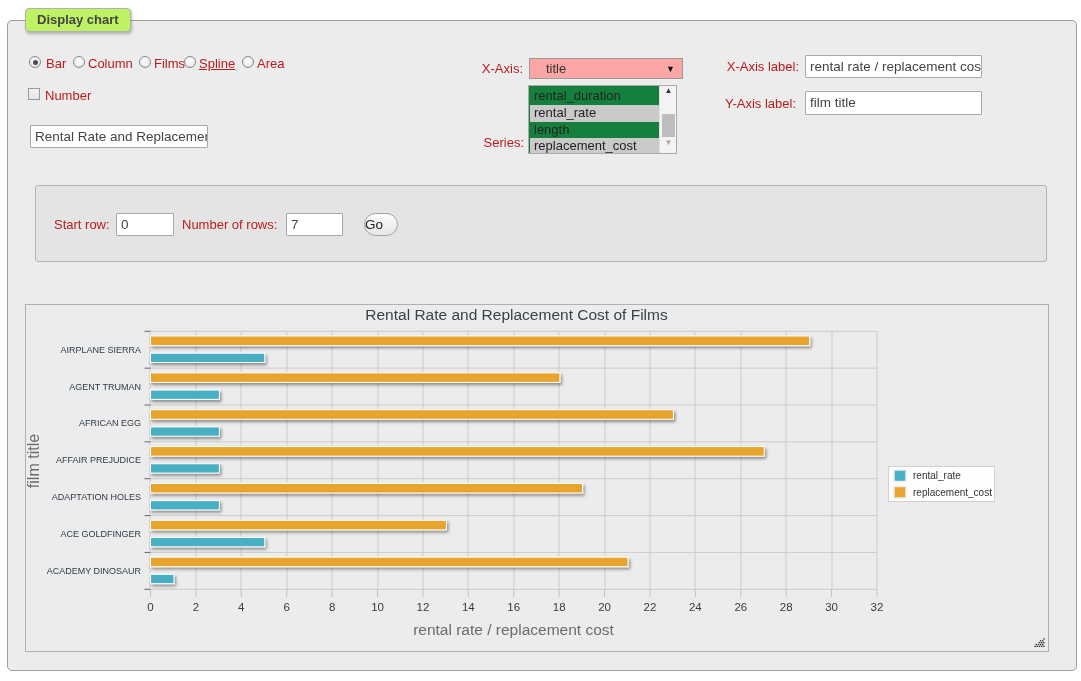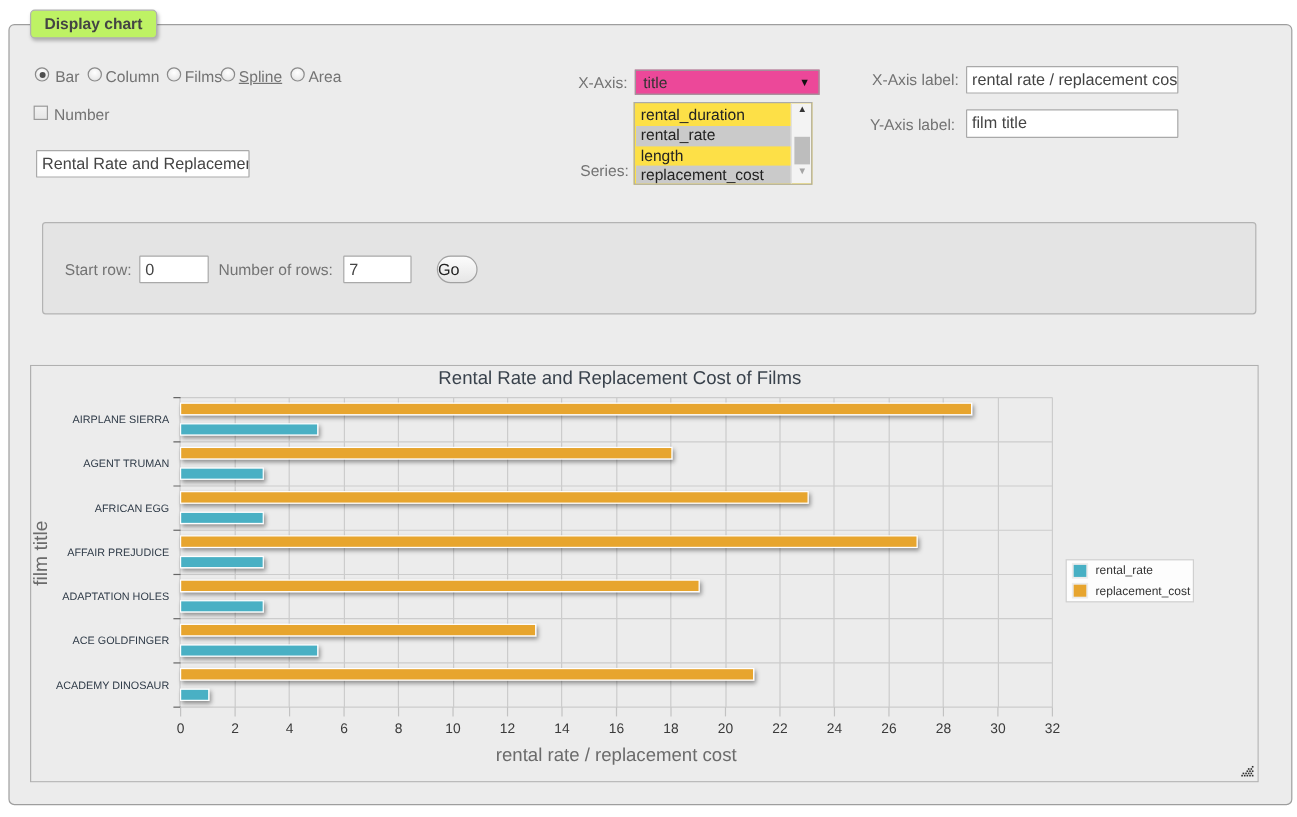--- a/index.html
+++ b/index.html
@@ -1,27 +1,27 @@
 <!DOCTYPE html>
 <html><head>
 <meta charset="utf-8">
 <style>
 * { margin:0; padding:0; box-sizing:border-box; }
 html,body { width:1081px; height:681px; background:#fff; font-family:"Liberation Sans", sans-serif; position:relative; overflow:hidden; }
 .abs { position:absolute; }
 #fieldset { left:7px; top:20px; width:1070px; height:651px; background:#ececec; border:1px solid #9e9e9e; border-radius:5px; }
 #legend { left:25px; top:8px; height:24px; line-height:21px; padding:0 11px; background:#bef264; border:1px solid #b0b0b0; border-radius:4px; font-size:13px; font-weight:bold; color:#444; box-shadow:1px 2px 3px rgba(0,0,0,0.25); }
-.lbl { font-size:13px; color:#737373; height:16px; line-height:16px; }
+.lbl { font-size:13px; color:#b91c1c; height:16px; line-height:16px; }
 .radio { width:12px; height:12px; border:1px solid #8a8a8a; border-radius:50%; background:radial-gradient(circle at 50% 35%, #ffffff 0%, #ededed 60%, #d5d5d5 100%); }
 .radio.checked:after { content:""; position:absolute; left:2.5px; top:2.5px; width:5px; height:5px; border-radius:50%; background:#4e4e4e; }
 .checkbox { width:12px; height:12px; border:1px solid #9a9a9a; background:linear-gradient(#f2f2f2,#e6e6e6); }
 .tinput { background:#fff; border:1px solid #a9a9a9; border-radius:1px; font-size:13.5px; color:#444; line-height:21px; padding-left:4px; white-space:nowrap; overflow:hidden; }
-#sel { left:529px; top:58px; width:154px; height:21px; background:#ec4899; border:1px solid #9a9a9a; font-size:13px; color:#333; line-height:19px; padding-left:6px; }
+#sel { left:529px; top:58px; width:154px; height:21px; background:#fca5a5; border:1px solid #9a9a9a; font-size:13px; color:#333; line-height:19px; padding-left:16px; }
 #sel .arr { position:absolute; right:7px; top:1px; font-size:9px; color:#111; }
-#listbox { left:528px; top:85px; width:149px; height:69px; background:#fde047; border:1px solid #ababab; overflow:hidden; }
+#listbox { left:528px; top:85px; width:149px; height:69px; background:#15803d; border:1px solid #ababab; overflow:hidden; }
 .opt { position:absolute; left:1px; width:130px; height:17px; font-size:13px; color:#222; line-height:16px; padding-left:4px; white-space:nowrap; }
 .opt.sel { background:#cacaca; }
 #sbar { position:absolute; right:0; top:0; width:17px; height:67px; background:#f3f3f3; border-left:1px solid #e0e0e0; }
 .sarrow { position:absolute; left:0; width:17px; height:15px; text-align:center; font-size:8px; }
 #sthumb { position:absolute; left:2px; top:28px; width:13px; height:23px; background:#bdbdbd; }
 #panel { left:35px; top:185px; width:1012px; height:77px; background:#e4e4e4; border:1px solid #b3b3b3; border-radius:3px; }
 #gobtn { left:364px; top:213px; width:34px; height:23px; border:1px solid #a2a2a2; border-radius:12px; background:linear-gradient(#fcfcfc,#e6e6e6); font-size:13.5px; color:#222; text-align:left; line-height:21px; }
 #chartbox { left:25px; top:304px; width:1024px; height:348px; }
 </style>
 </head>

